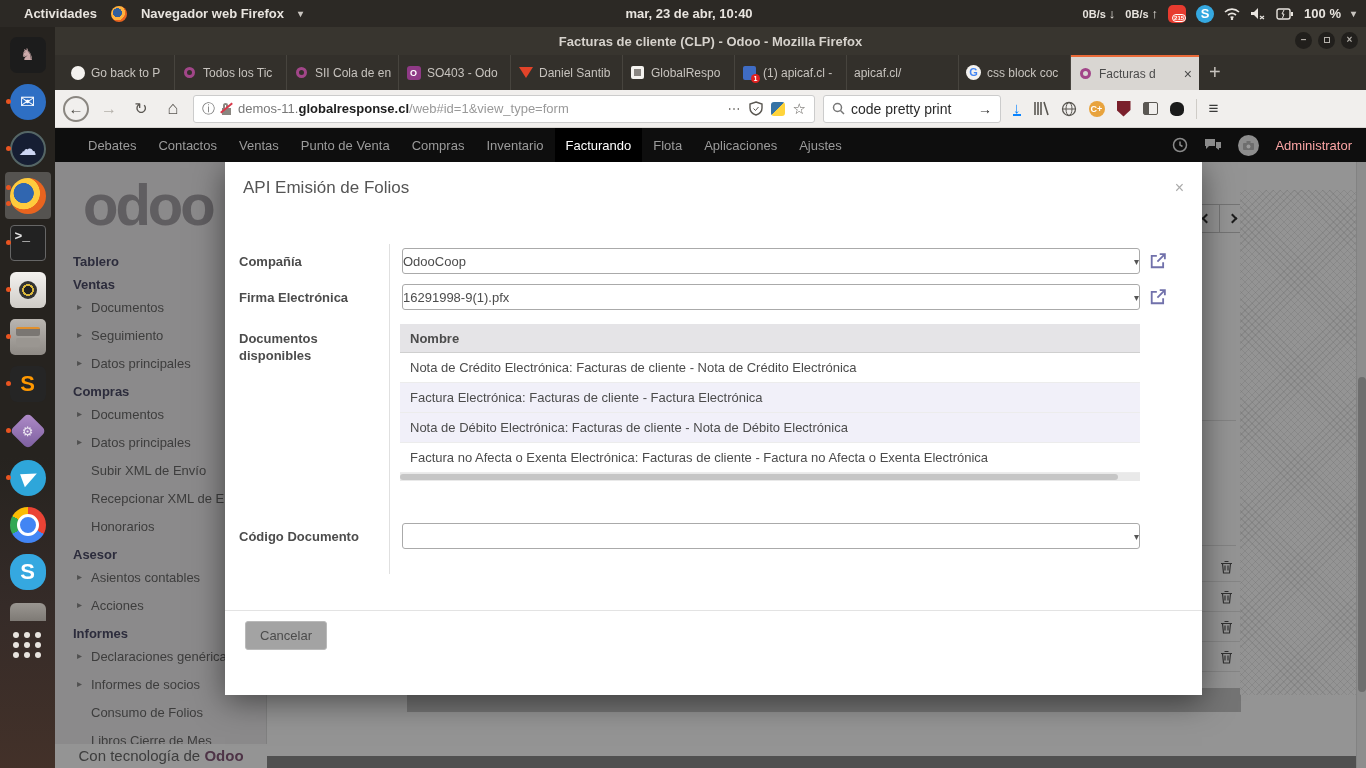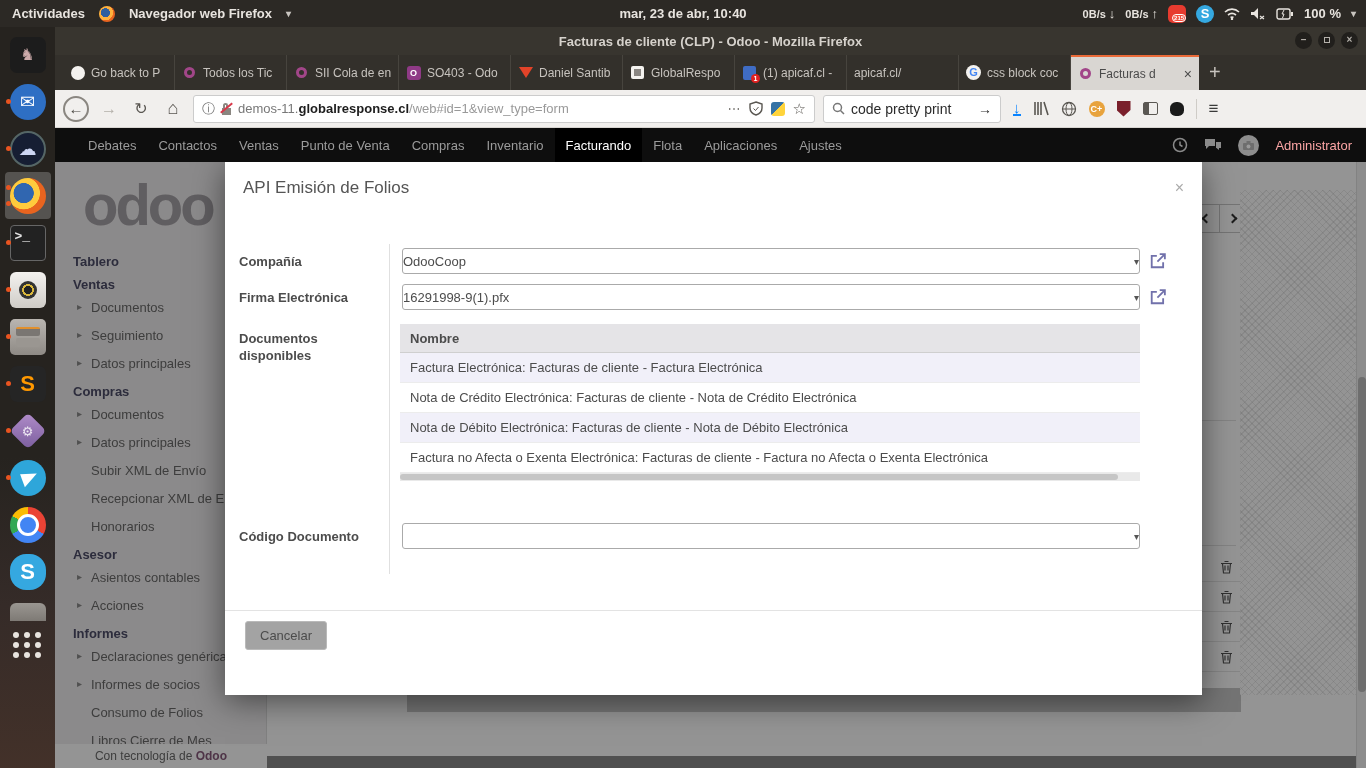--- a/index.html
+++ b/index.html
@@ -3,21 +3,21 @@
 <meta charset="utf-8">
 <style>
   * { margin:0; padding:0; box-sizing:border-box; }
   html,body { width:1366px; height:768px; overflow:hidden; background:#000;
     font-family:"Liberation Sans", sans-serif; }
   .screen { position:relative; width:1366px; height:768px; }
 
   
   .sysbar { position:absolute; left:0; top:0; width:1366px; height:27px;
     background:#2c2925; color:#e8e4df; display:flex; align-items:center;
-    font-size:13px; font-weight:bold; }
+    font-size:13px; font-weight:bold;padding-left:12px; }
   .sysbar .left { display:flex; align-items:center; gap:14px; padding-left:12px; width:420px; }
   .sysbar .center { flex:1; text-align:center; }
   .sysbar .right { display:flex; align-items:center; gap:10px; padding-right:10px; justify-content:flex-end; width:420px; font-weight:bold; }
   .ff-mini { width:16px; height:16px; border-radius:50%;
     background:radial-gradient(circle at 40% 42%, #2e5f9e 0 33%, #ffb13d 35% 56%, #e8641f 58% 100%); display:inline-block; }
   .sys-caret { font-size:10px; color:#c9c5c0; }
   .net { font-size:11px; font-weight:bold; display:flex; align-items:center; gap:3px;}
   .net b { font-size:13px; }
   .tray-badge { width:18px; height:18px; background:#e73b2f; border-radius:5px; position:relative; }
   .tray-badge span { position:absolute; bottom:1px; right:0px; background:#f3503f; border:1px solid #fff;
@@ -137,21 +137,21 @@
 
   
   .obody { position:absolute; left:0; top:135px; width:1311px; height:606px; background:#fff; overflow:hidden; }
   .osidebar { position:absolute; left:0; top:0; width:212px; height:606px; background:#f0eeef; border-right:1px solid #ddd; }
   .ologo { font-size:58px; font-weight:bold; letter-spacing:-3px; color:#a6a2a7; padding:8px 0 0 28px; line-height:70px; }
   .omenu { font-size:13px; color:#6a6a6a; padding:14px 0 0 22px; }
   .omenu .hdr { font-weight:bold; color:#4c4c68; margin:10px 0 8px -4px; }
   .omenu .itm { margin:0 0 13px 0; position:relative; padding-left:14px; }
   .omenu .itm .ar { position:absolute; left:0; top:1px; color:#8a8a8a; font-size:10px; }
   .osb-footer { position:absolute; left:0; bottom:0; width:212px; height:24px; background:#fff;
-    font-size:12px; color:#6a6a6a; text-align:center; line-height:24px; }
+    font-size:15px; color:#6a6a6a; text-align:center; line-height:24px; }
   .osb-footer b { color:#875A7B; }
 
   .omain { position:absolute; left:212px; top:0; right:0; height:606px; background:#fff; }
   .pager { position:absolute; right:120px; top:42px; display:flex; align-items:center; gap:12px; font-size:13px; color:#4c4c4c; }
   .pager-btns { display:flex; border:1px solid #c9c9c9; border-radius:4px; background:#fff; }
   .pbtn { width:26px; height:27px; display:flex; align-items:center; justify-content:center; }
   .pbtn + .pbtn { border-left:1px solid #c9c9c9; }
   .chevL, .chevR { width:7px; height:7px; border-left:2px solid #333; border-bottom:2px solid #333; display:block; }
   .chevL { transform:rotate(45deg); } .chevR { transform:rotate(225deg); }
   .bg-line { position:absolute; height:1px; background:#e2e2e2; left:140px; right:130px; }
@@ -593,22 +593,22 @@
                   <path d="M6 2.5H1.5v10h10V8" fill="none" stroke="#7171ab" stroke-width="1.6"></path>
                   <path d="M6.5 7.5L13 1 M8.5 1H13v4.5" fill="none" stroke="#7171ab" stroke-width="1.6"></path>
                 </svg>
             </span>
           </div>
 
           <div class="frow top" style="margin-bottom:0">
             <div class="flabel" style="padding-top:6px">Documentos disponibles</div>
             <div class="dtable">
               <div class="dt-head">Nombre</div>
+              <div class="dt-row">Nota de Crédito Electrónica: Facturas de cliente - Nota de Crédito Electrónica</div>
               <div class="dt-row alt">Factura Electrónica: Facturas de cliente - Factura Electrónica</div>
-              <div class="dt-row">Nota de Crédito Electrónica: Facturas de cliente - Nota de Crédito Electrónica</div>
               <div class="dt-row alt">Nota de Débito Electrónica: Facturas de cliente - Nota de Débito Electrónica</div>
               <div class="dt-row">Factura no Afecta o Exenta Electrónica: Facturas de cliente - Factura no Afecta o Exenta Electrónica</div>
               <div class="dt-scroll">
                   <i></i>
                 </div>
             </div>
             <span></span>
           </div>
 
           <div class="gap40"></div>

